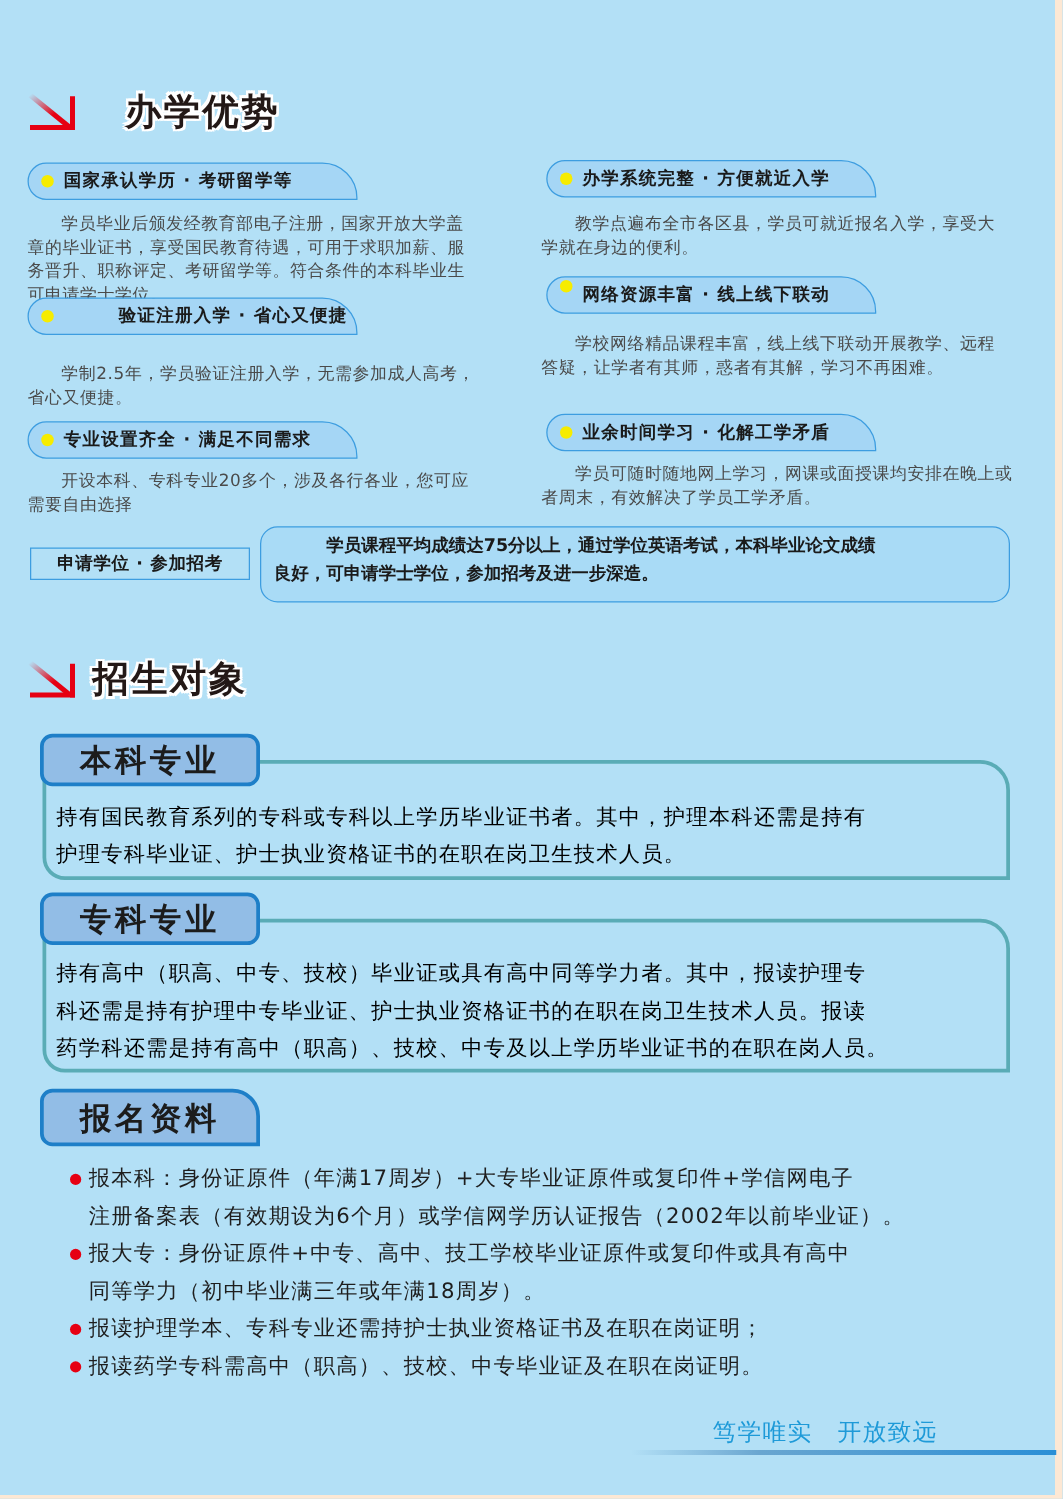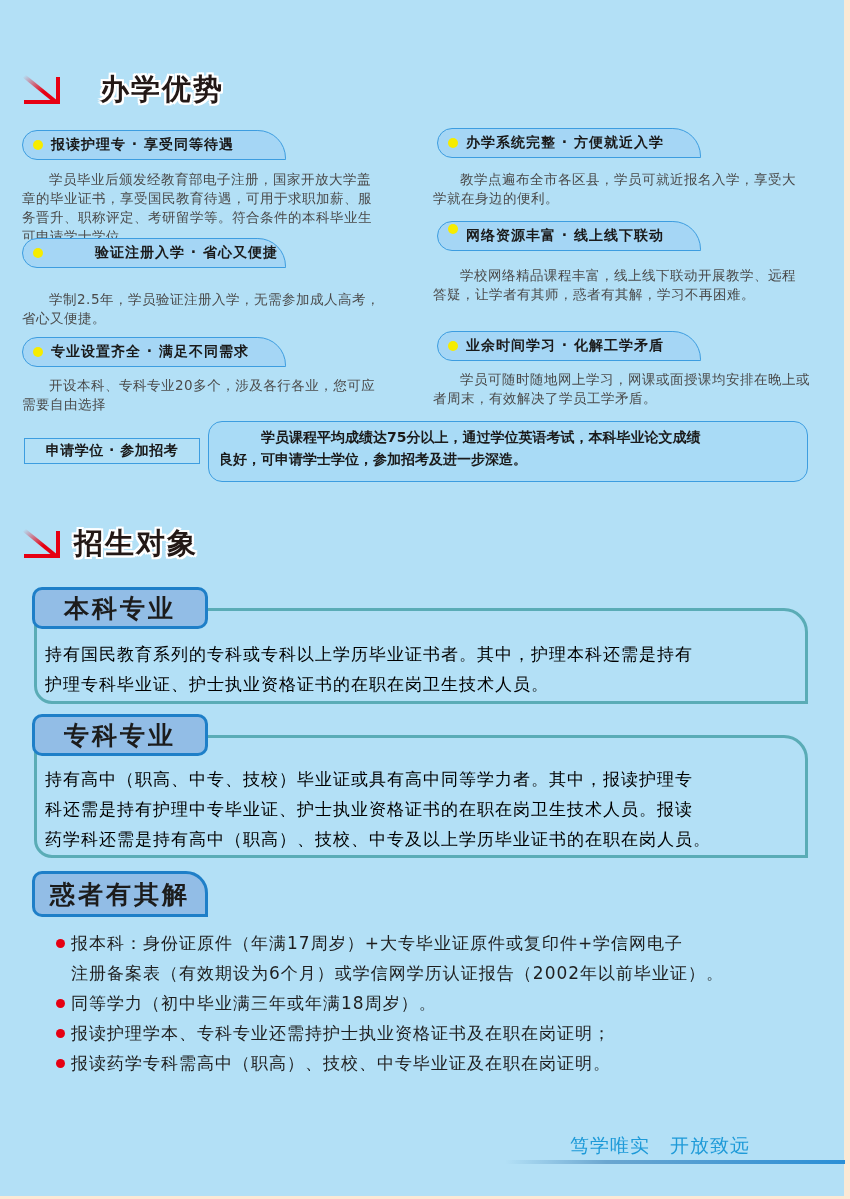--- a/index.html
+++ b/index.html
@@ -108,21 +108,21 @@
       </defs>
       <line x1="2" y1="2" x2="34" y2="28" stroke="url(#ag1)" stroke-width="4"></line>
       <rect x="34" y="3" width="4" height="27" fill="#e60012"></rect>
       <rect x="2" y="26" width="36" height="4" fill="#e60012"></rect>
     </svg>
     <span class="title-text">办学优势</span>
   </div>
 
   <div class="pill" style="left:22px; top:130px; width:264px;">
     <span class="dot"></span>
-    <span class="pill-text">报读护理专 · 享受同等待遇</span>
+    <span class="pill-text">国家承认学历 · 考研留学等</span>
   </div>
   <div class="para" style="left:22px; top:170px; width:360px;">学员毕业后颁发经教育部电子注册，国家开放大学盖章的毕业证书，享受国民教育待遇，可用于求职加薪、服务晋升、职称评定、考研留学等。符合条件的本科毕业生可申请学士学位。</div>
 
   <div class="pill" style="left:22px; top:238px; width:264px;gap:44px;">
     <span class="dot"></span>
     <span class="pill-text">验证注册入学 · 省心又便捷</span>
   </div>
   <div class="para" style="left:22px; top:290px; width:370px;">学制2.5年，学员验证注册入学，无需参加成人高考，省心又便捷。</div>
 
   <div class="pill" style="left:22px; top:337px; width:264px;">
@@ -176,33 +176,34 @@
   </div>
   <div class="cat-tab" style="top:587px;">本科专业</div>
 
   <div class="cat-box" style="top:735px; height:123px; padding-top:26px;">
     <div>持有高中（职高、中专、技校）毕业证或具有高中同等学力者。其中，报读护理专</div>
     <div>科还需是持有护理中专毕业证、护士执业资格证书的在职在岗卫生技术人员。报读</div>
     <div>药学科还需是持有高中（职高）、技校、中专及以上学历毕业证书的在职在岗人员。</div>
   </div>
   <div class="cat-tab" style="top:714px;">专科专业</div>
 
-  <div class="cat-tab tab-open" style="top:871px; height:46px; border-top-right-radius:22px;">惑者有其解</div>
+  <div class="cat-tab tab-open" style="top:871px; height:46px; border-top-right-radius:22px;">报名资料</div>
 
   <div class="req-list">
     <div class="req-item">
       <span class="bullet"></span>
       <div>
         <div>报本科：身份证原件（年满17周岁）+大专毕业证原件或复印件+学信网电子</div>
         <div>注册备案表（有效期设为6个月）或学信网学历认证报告（2002年以前毕业证）。</div>
       </div>
     </div>
     <div class="req-item">
       <span class="bullet"></span>
       <div>
+        <div>报大专：身份证原件+中专、高中、技工学校毕业证原件或复印件或具有高中</div>
         <div>同等学力（初中毕业满三年或年满18周岁）。</div>
       </div>
     </div>
     <div class="req-item">
       <span class="bullet"></span>
       <div>
         <div>报读护理学本、专科专业还需持护士执业资格证书及在职在岗证明；</div>
       </div>
     </div>
     <div class="req-item">

